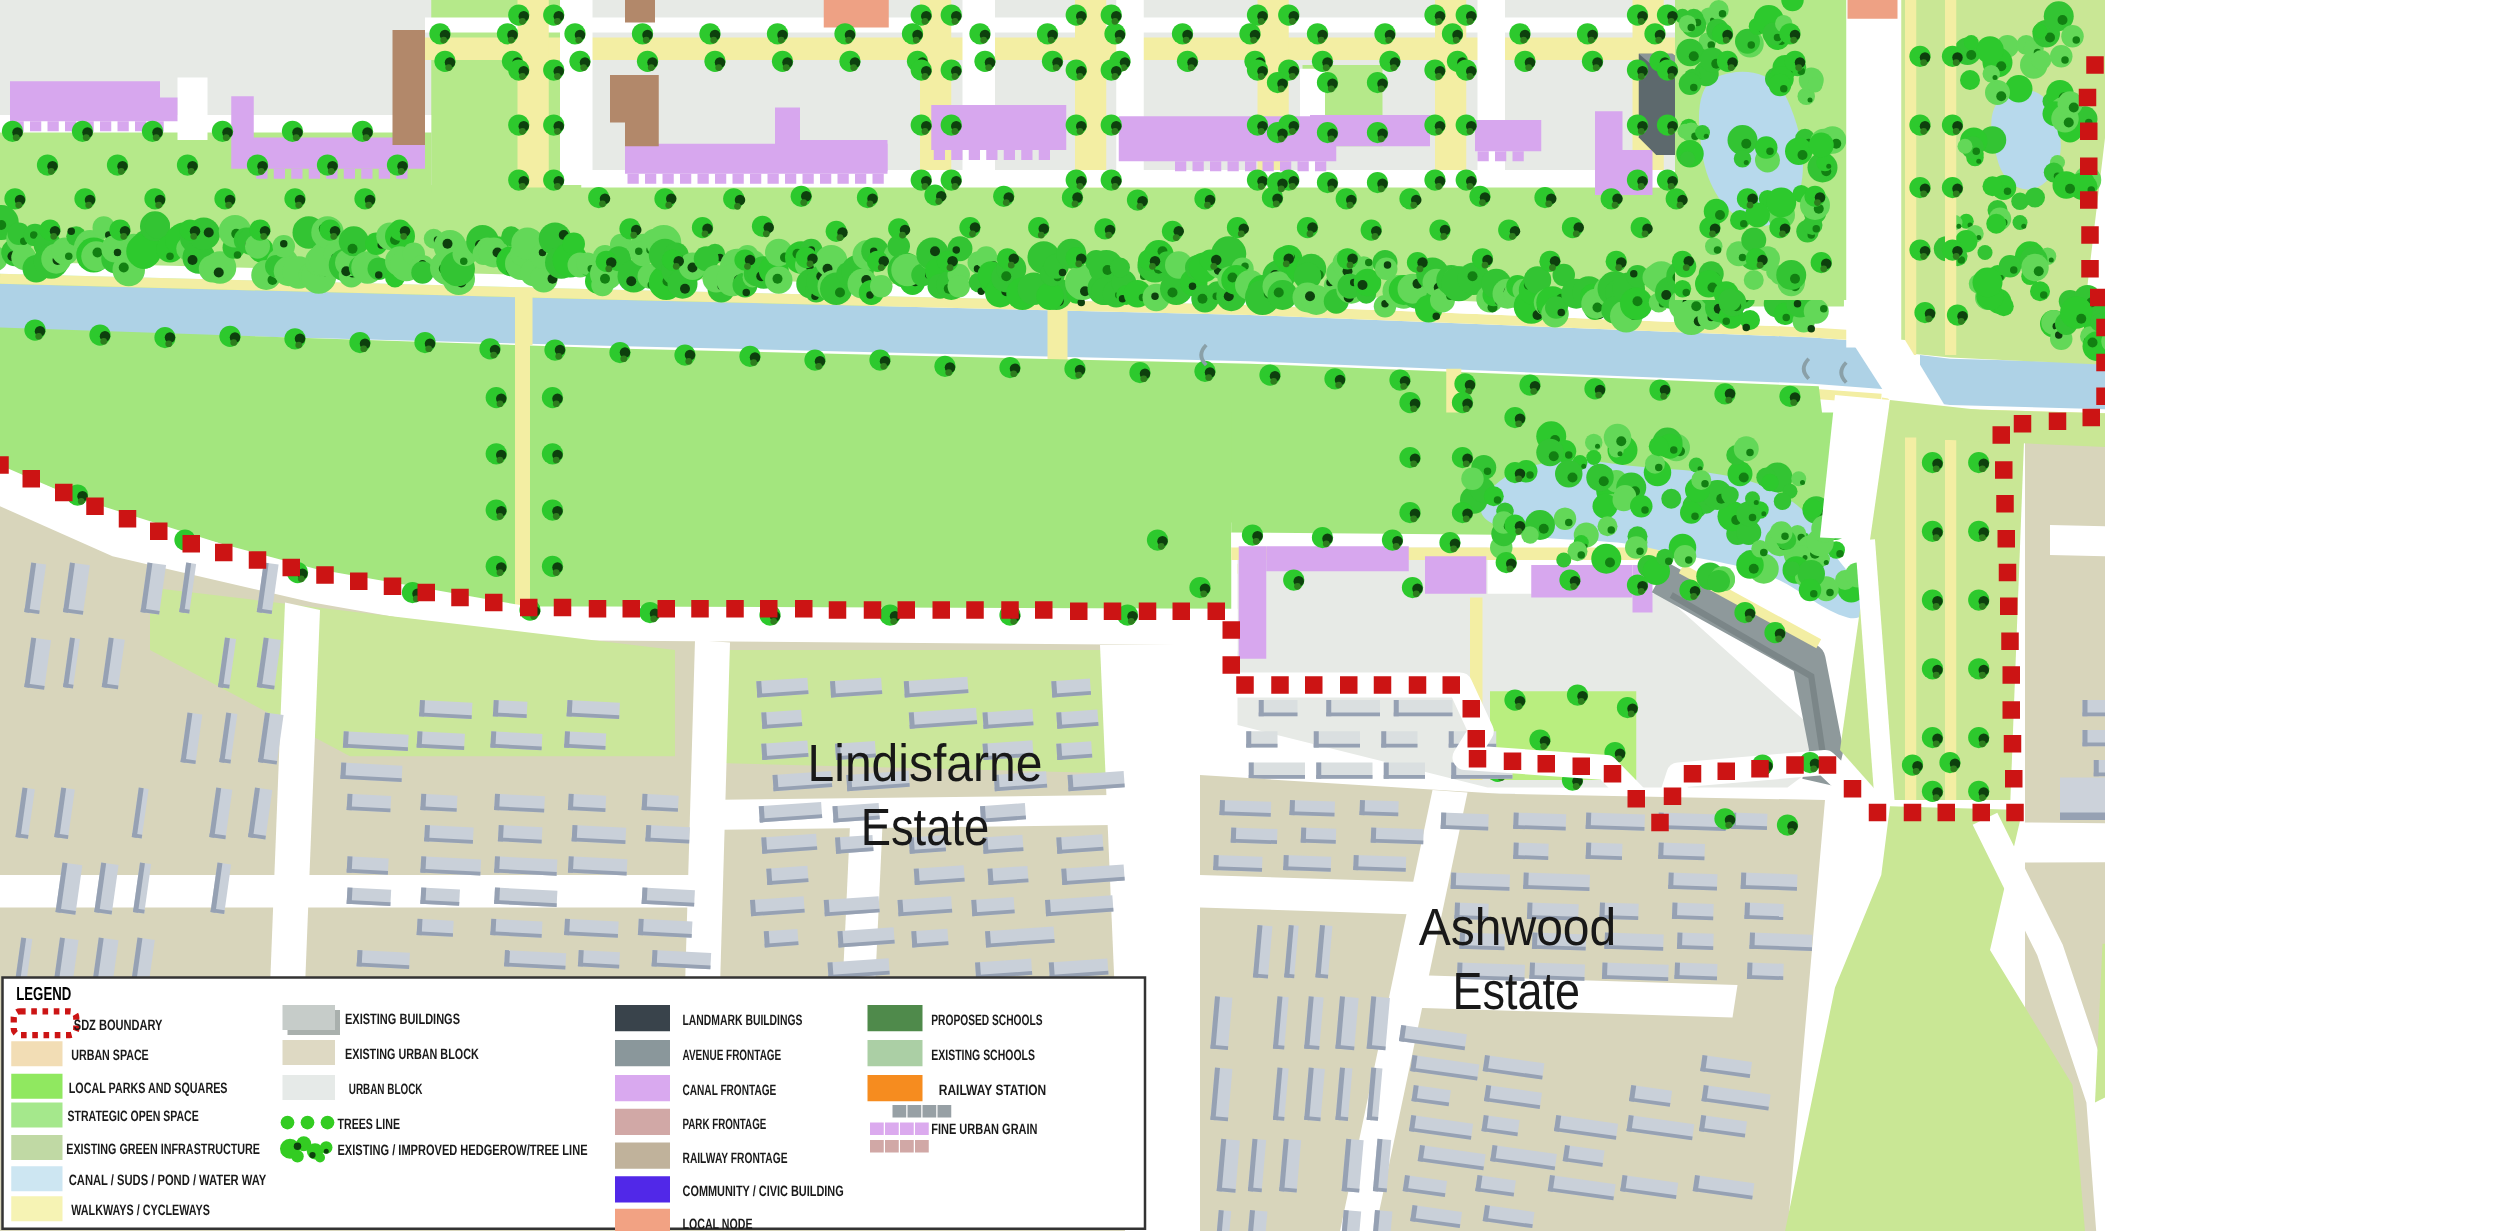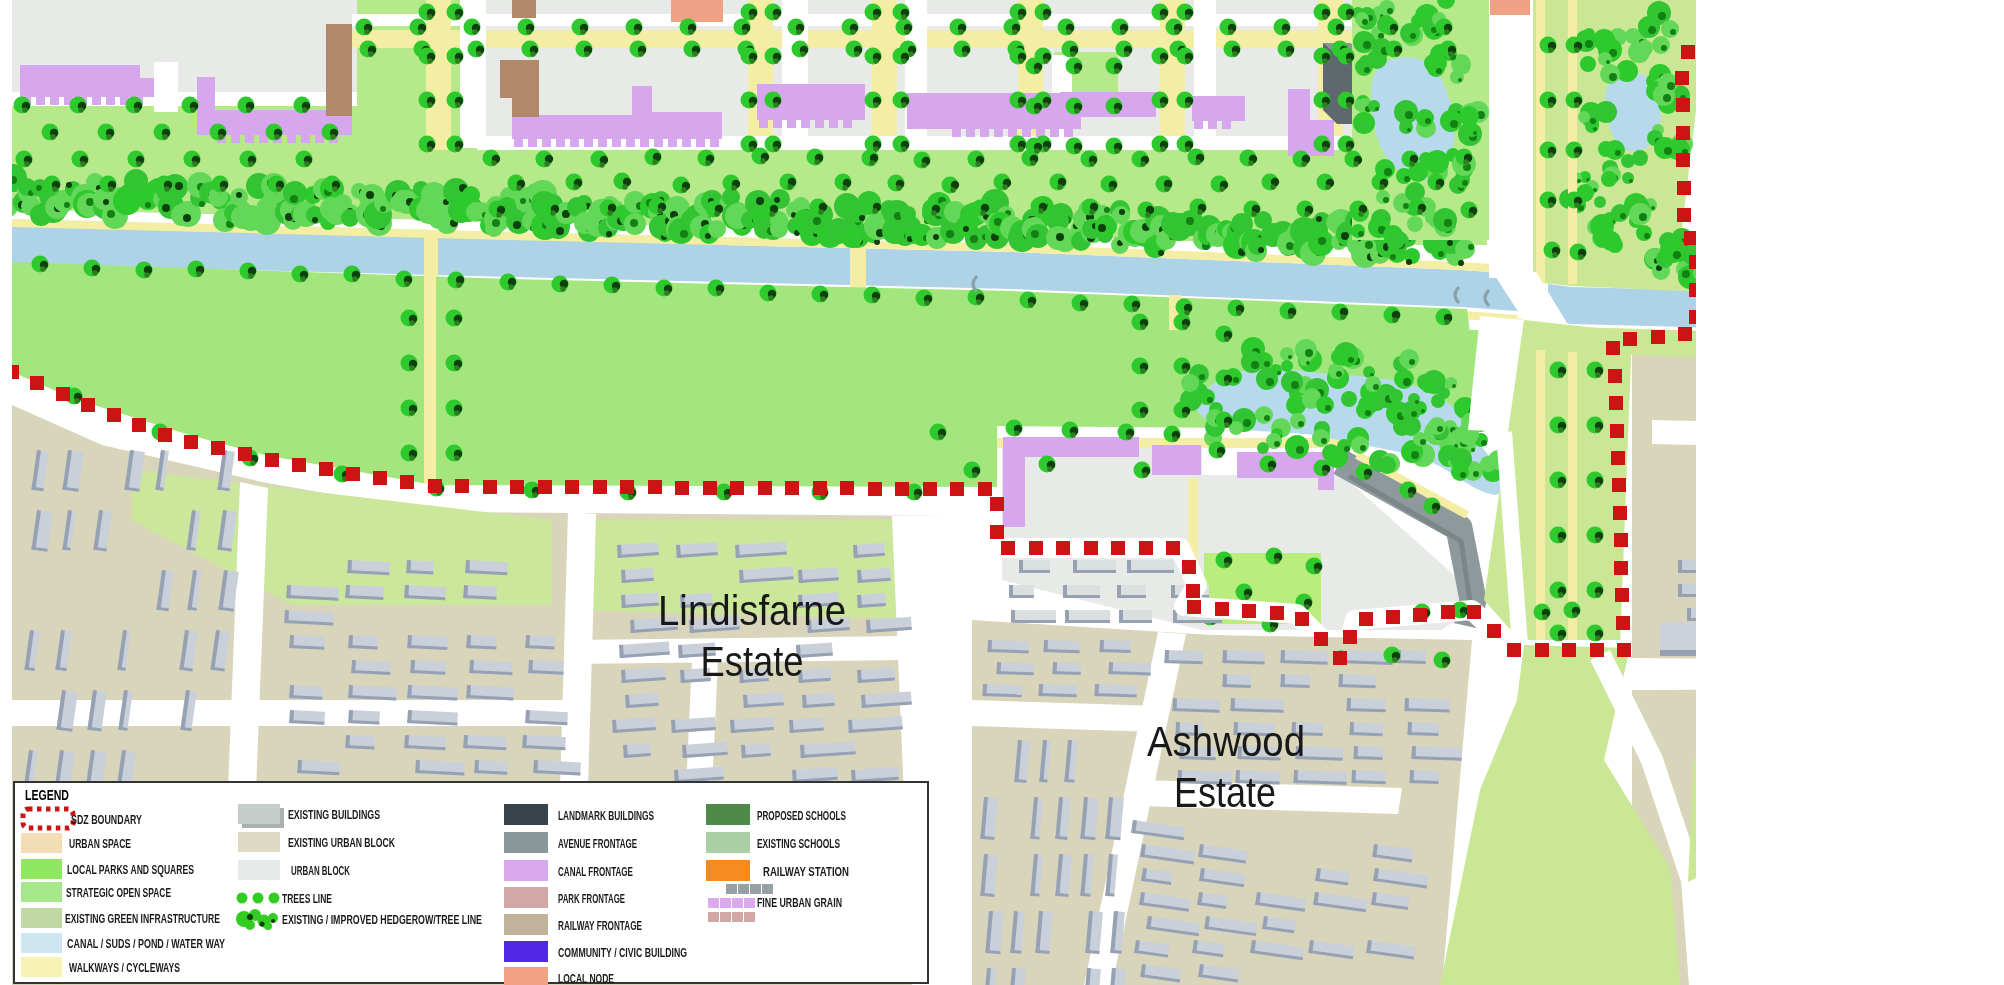--- a/index.html
+++ b/index.html
@@ -1,15 +1,15 @@
 <!DOCTYPE html>
 <html><head><meta charset="utf-8"><title>SDZ Masterplan</title>
 <style>
 html,body{margin:0;padding:0;background:#fff;font-family:"Liberation Sans", sans-serif;}
-#map{width:1684px;height:985px;overflow:hidden;position:relative;margin-left:12px;}
+#map{width:1684px;height:985px;overflow:hidden;position:relative;}
 </style></head>
 <body>
 <div id="map"><svg xmlns="http://www.w3.org/2000/svg" width="2004" height="985" viewBox="0 0 2004 985">
 <rect x="0" y="0" width="1475" height="245" fill="#e7eae6"></rect>
 
 <polygon points="0,148 1475,148 1475,245 0,245" fill="#b5e98a"></polygon>
 
 <rect x="0" y="95" width="345" height="60" fill="#b5e98a"></rect>
 
 <rect x="345" y="0" width="120" height="150" fill="#b5e98a"></rect>

